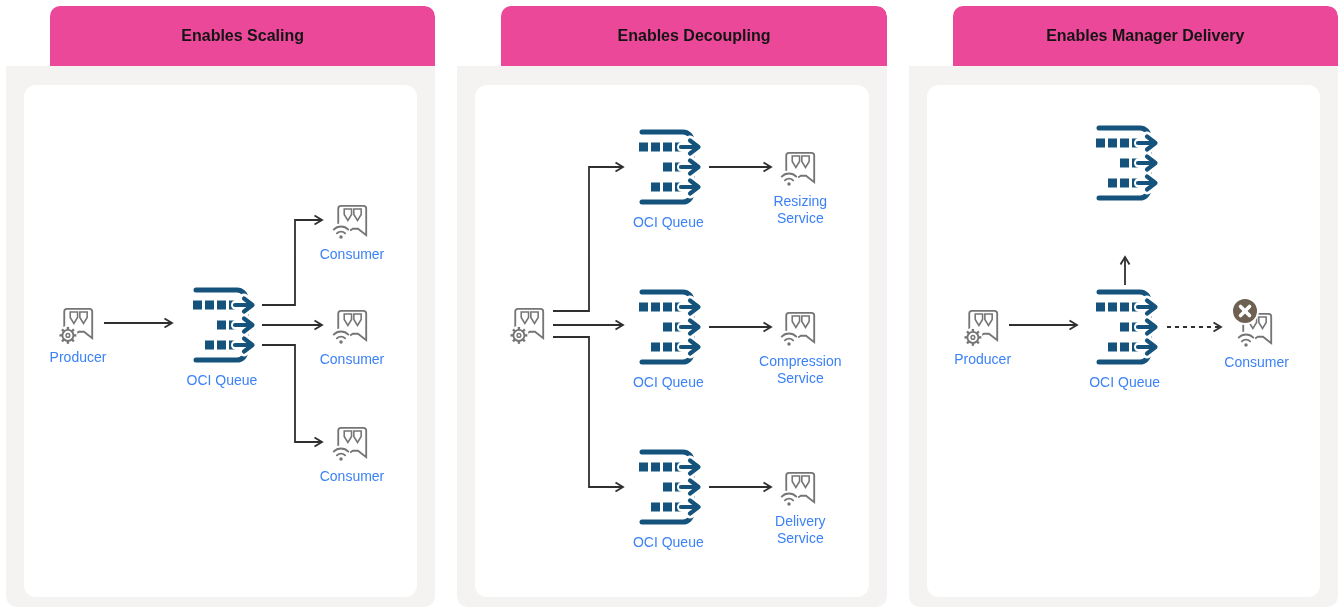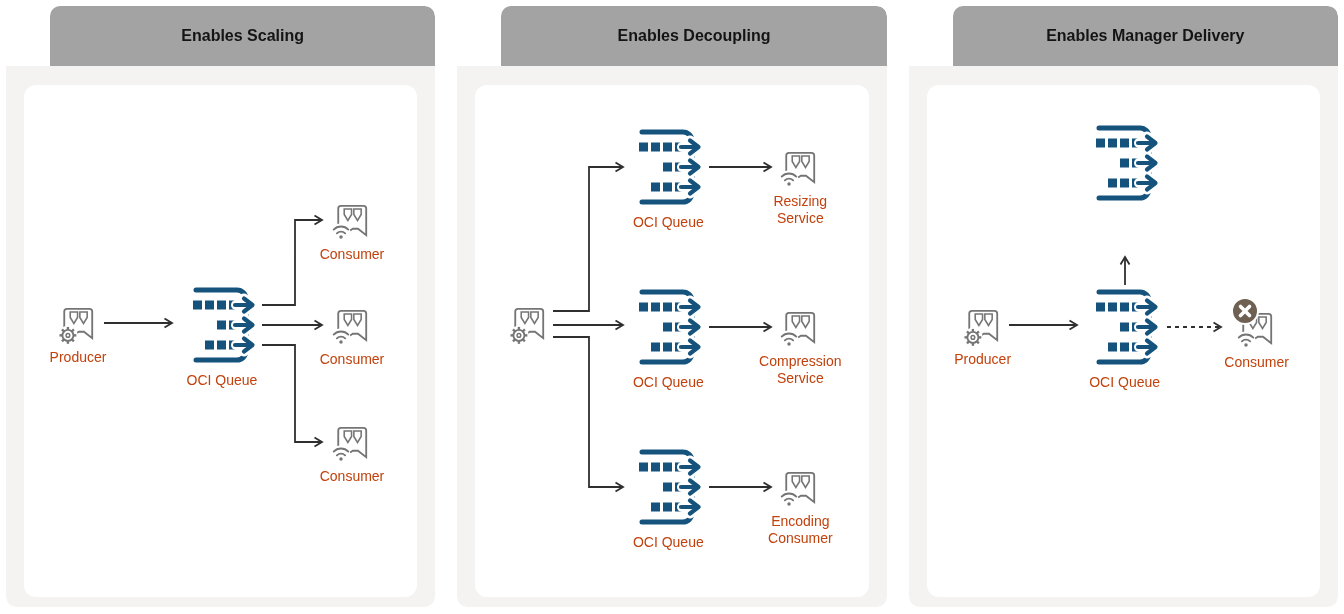--- a/index.html
+++ b/index.html
@@ -4,31 +4,31 @@
 <style>
   * { box-sizing: border-box; }
   html,body { margin:0; padding:0; }
   body {
     width:1344px; height:614px; background:#ffffff;
     font-family:"Liberation Sans", sans-serif; overflow:hidden;
   }
   .board { display:flex; gap:22px; padding:6px 6px 7px 6px; height:614px; }
   .panel { flex:1 1 0; display:flex; flex-direction:column; border-radius:10px; overflow:hidden; }
   .panel-header {
-    height:60px; background:#a3a3a3; display:flex; align-items:center; justify-content:center;
+    height:60px; background:#ec4899; display:flex; align-items:center; justify-content:center;
     font-size:16px; font-weight:700; color:#141414; border-radius:10px 10px 0 0; flex:0 0 auto;margin-left:44px;
   }
   .panel-body {
     flex:1 1 auto; background:#f4f3f1; border-radius:0 0 10px 10px;
     padding:19px 18px 10px 18px;
   }
   .card { position:relative; background:#ffffff; border-radius:12px; width:100%; height:512px; }
   .node { position:absolute; }
   .nlabel {
-    position:absolute; text-align:center; font-size:14px; line-height:1.22; color:#c2410c;
+    position:absolute; text-align:center; font-size:14px; line-height:1.22; color:#3b82f6;
   }
   .wires { position:absolute; left:0; top:0; width:100%; height:100%; pointer-events:none; }
   .hidden-defs { position:absolute; width:0; height:0; overflow:hidden; }
 </style>
 </head>
 <body>
 
 <svg class="hidden-defs" aria-hidden="true">
   <defs>
     <symbol id="sym-queue" viewBox="0 0 76 80">
@@ -198,21 +198,21 @@
         <div class="nlabel" style="left:277px;top:108px;width:96px">Resizing Service</div>
 
         <svg class="node" style="left:303px;top:220px" width="44" height="44">
             <use href="#sym-consumer"></use>
           </svg>
         <div class="nlabel" style="left:277px;top:268px;width:96px">Compression Service</div>
 
         <svg class="node" style="left:303px;top:380px" width="44" height="44">
             <use href="#sym-consumer"></use>
           </svg>
-        <div class="nlabel" style="left:277px;top:428px;width:96px">Encoding Consumer</div>
+        <div class="nlabel" style="left:277px;top:428px;width:96px">Delivery Service</div>
       </div>
     </div>
   </section>
 
   <section class="panel">
     <div class="panel-header">Enables Manager Delivery</div>
     <div class="panel-body">
       <div class="card">
         <svg class="wires">
           <defs>

